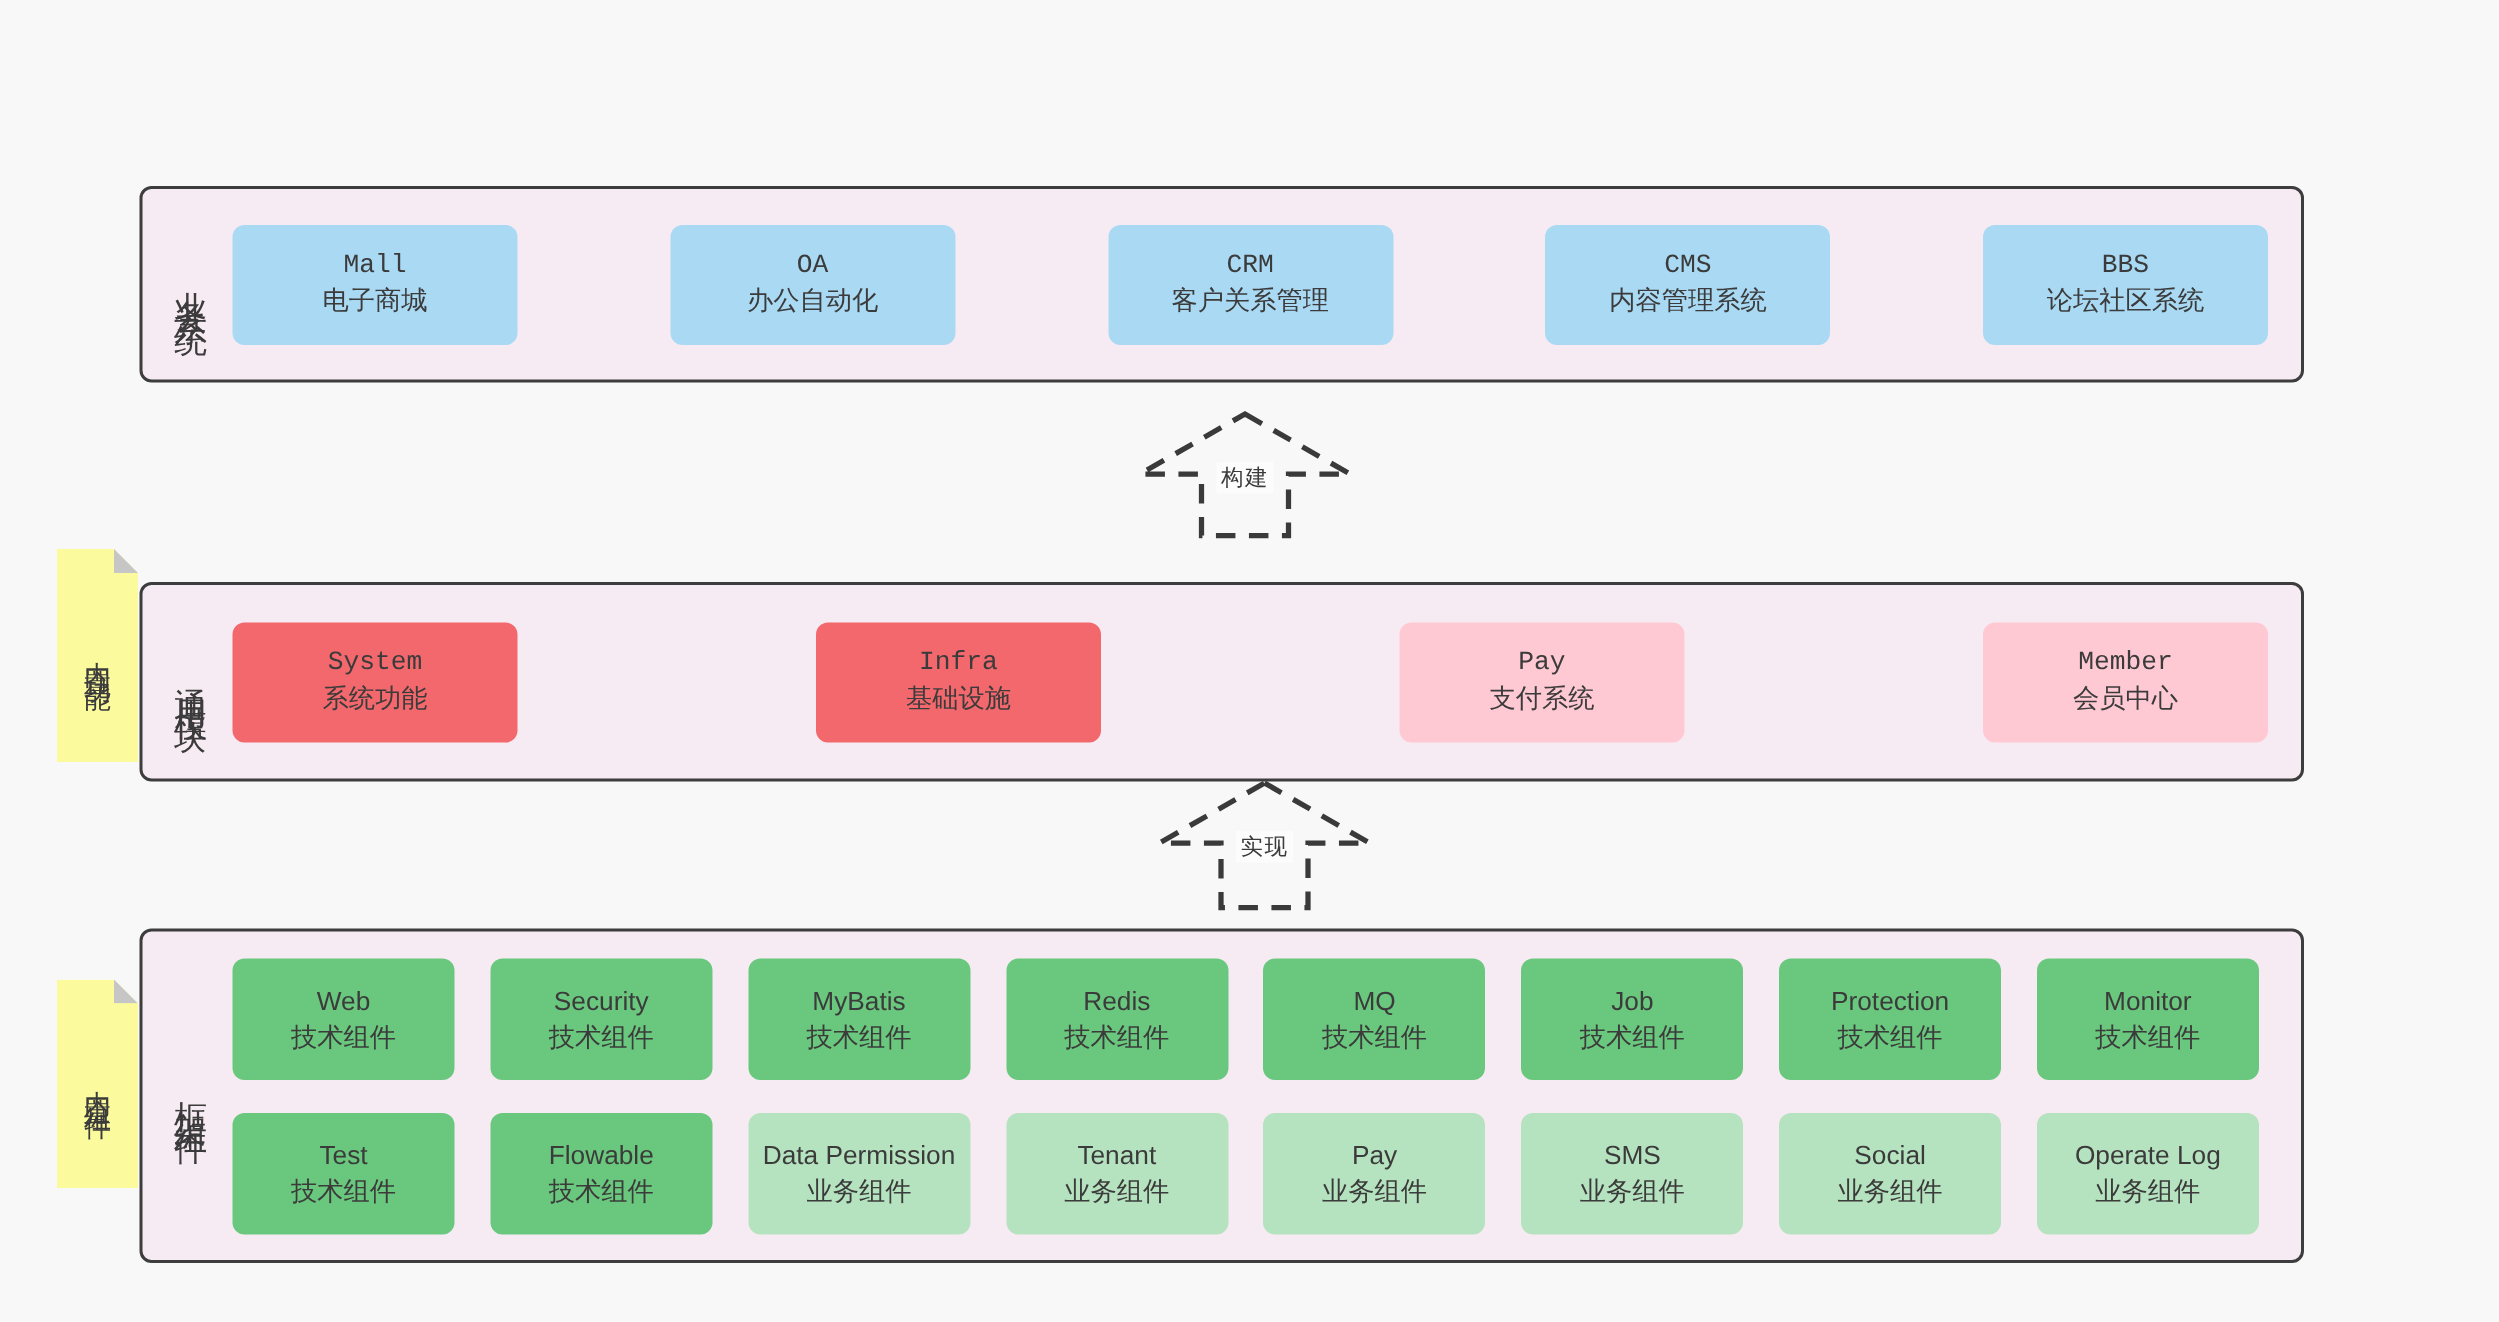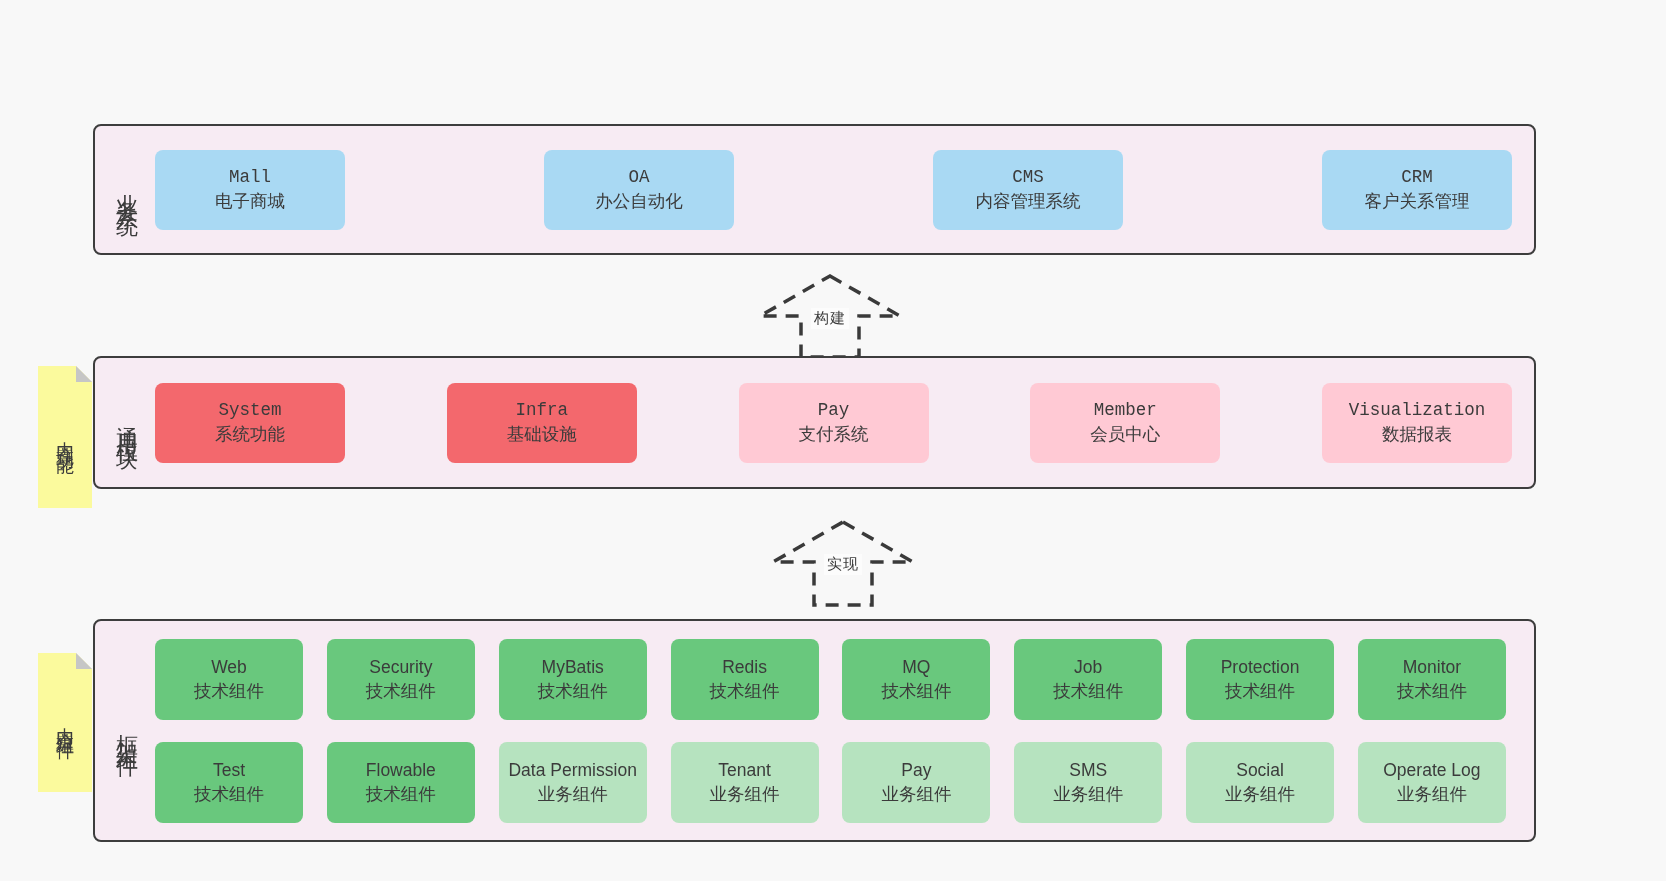--- a/index.html
+++ b/index.html
@@ -80,67 +80,67 @@
       <div class="row">
         <div class="box c-blue">
           <span class="box-title">Mall</span>
           <span class="box-sub">电子商城</span>
         </div>
         <div class="box c-blue">
           <span class="box-title">OA</span>
           <span class="box-sub">办公自动化</span>
         </div>
         <div class="box c-blue">
+          <span class="box-title">CRM</span>
+          <span class="box-sub">客户关系管理</span>
+        </div>
+        <div class="box c-blue">
           <span class="box-title">CMS</span>
           <span class="box-sub">内容管理系统</span>
         </div>
         <div class="box c-blue">
-          <span class="box-title">CRM</span>
-          <span class="box-sub">客户关系管理</span>
+          <span class="box-title">BBS</span>
+          <span class="box-sub">论坛社区系统</span>
         </div>
       </div>
     </div>
 </section>
 
 <div class="arrow arrow-1">
   <svg width="150" height="90" viewBox="0 0 150 90">
     <path d="M75 6 L145 46 L104 46 L104 87 L46 87 L46 46 L5 46 Z" fill="none" stroke="#3a3a3a" stroke-width="3.5" stroke-dasharray="13 9"></path>
   </svg>
   <span class="arrow-label">构建</span>
 </div>
 
 <div class="sticky sticky-1">
   <div class="sticky-bg"></div>
   <div class="fold"></div>
   <div class="sticky-text">内置功能</div>
 </div>
 
-<section class="band band-2" style="top:356px;height:133px;">
+<section class="band band-2" style="top:388px;height:133px;">
   <div class="band-label">通用模块</div>
   <div class="rows">
       <div class="row">
         <div class="box c-red">
           <span class="box-title">System</span>
           <span class="box-sub">系统功能</span>
         </div>
         <div class="box c-red">
           <span class="box-title">Infra</span>
           <span class="box-sub">基础设施</span>
         </div>
         <div class="box c-pink">
           <span class="box-title">Pay</span>
           <span class="box-sub">支付系统</span>
         </div>
         <div class="box c-pink">
           <span class="box-title">Member</span>
           <span class="box-sub">会员中心</span>
-        </div>
-        <div class="box c-pink">
-          <span class="box-title">Visualization</span>
-          <span class="box-sub">数据报表</span>
         </div>
       </div>
     </div>
 </section>
 
 <div class="arrow arrow-2">
   <svg width="150" height="92" viewBox="0 0 150 92">
     <path d="M75 6 L145 46 L104 46 L104 89 L46 89 L46 46 L5 46 Z" fill="none" stroke="#3a3a3a" stroke-width="3.5" stroke-dasharray="13 9"></path>
   </svg>
   <span class="arrow-label">实现</span>

